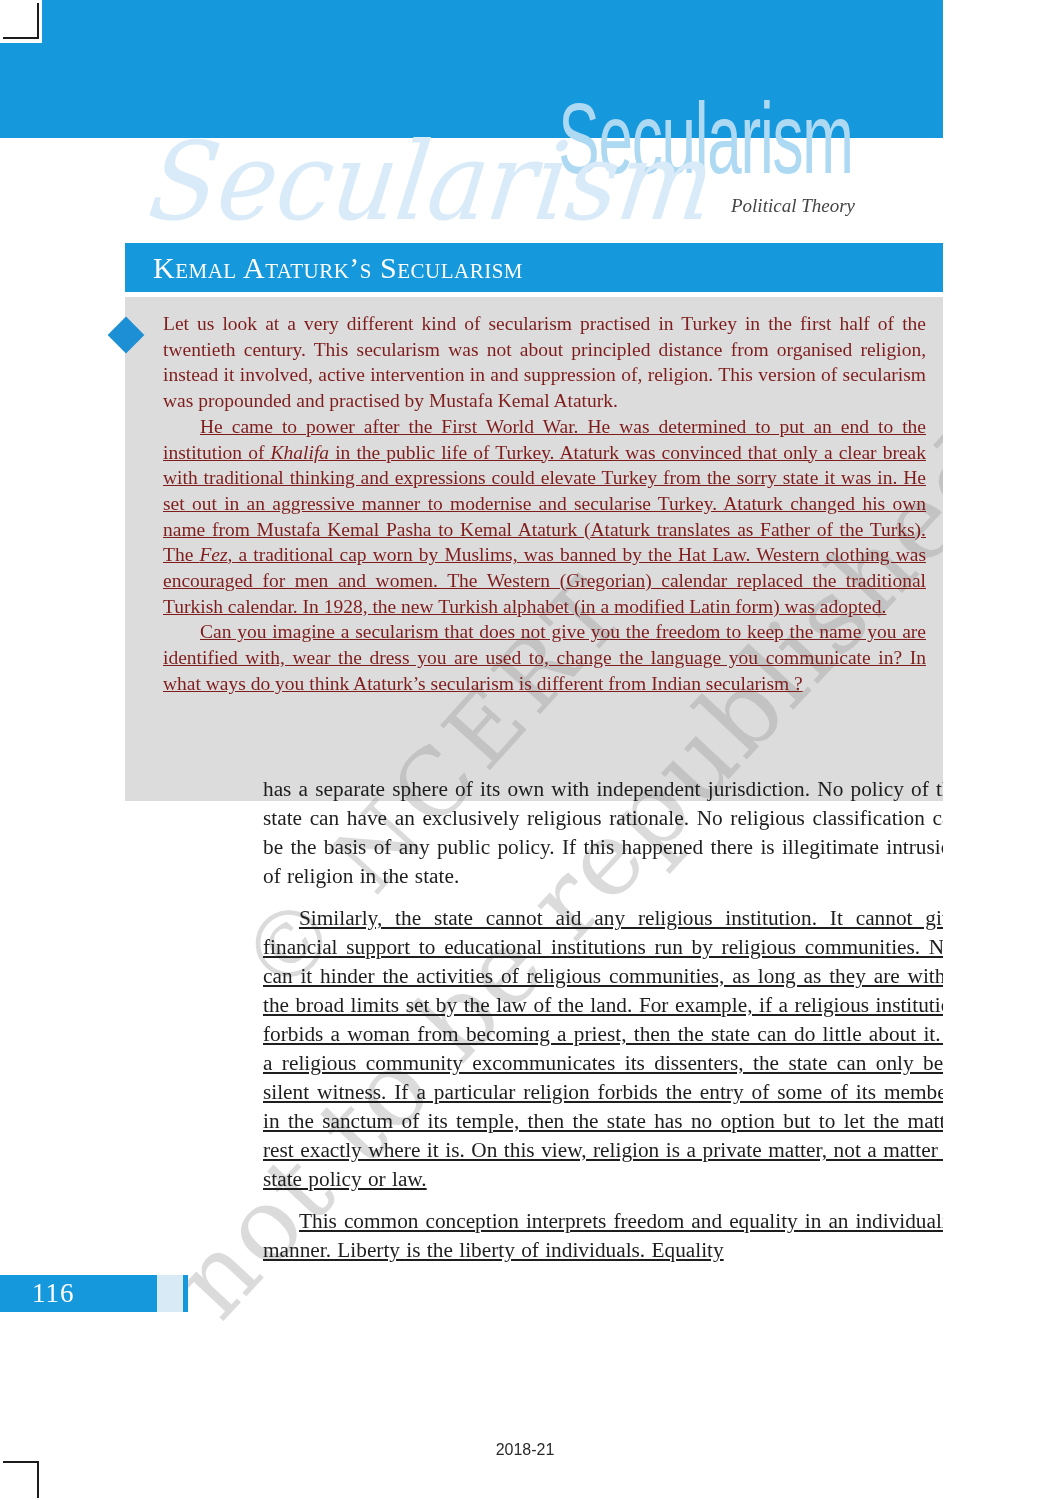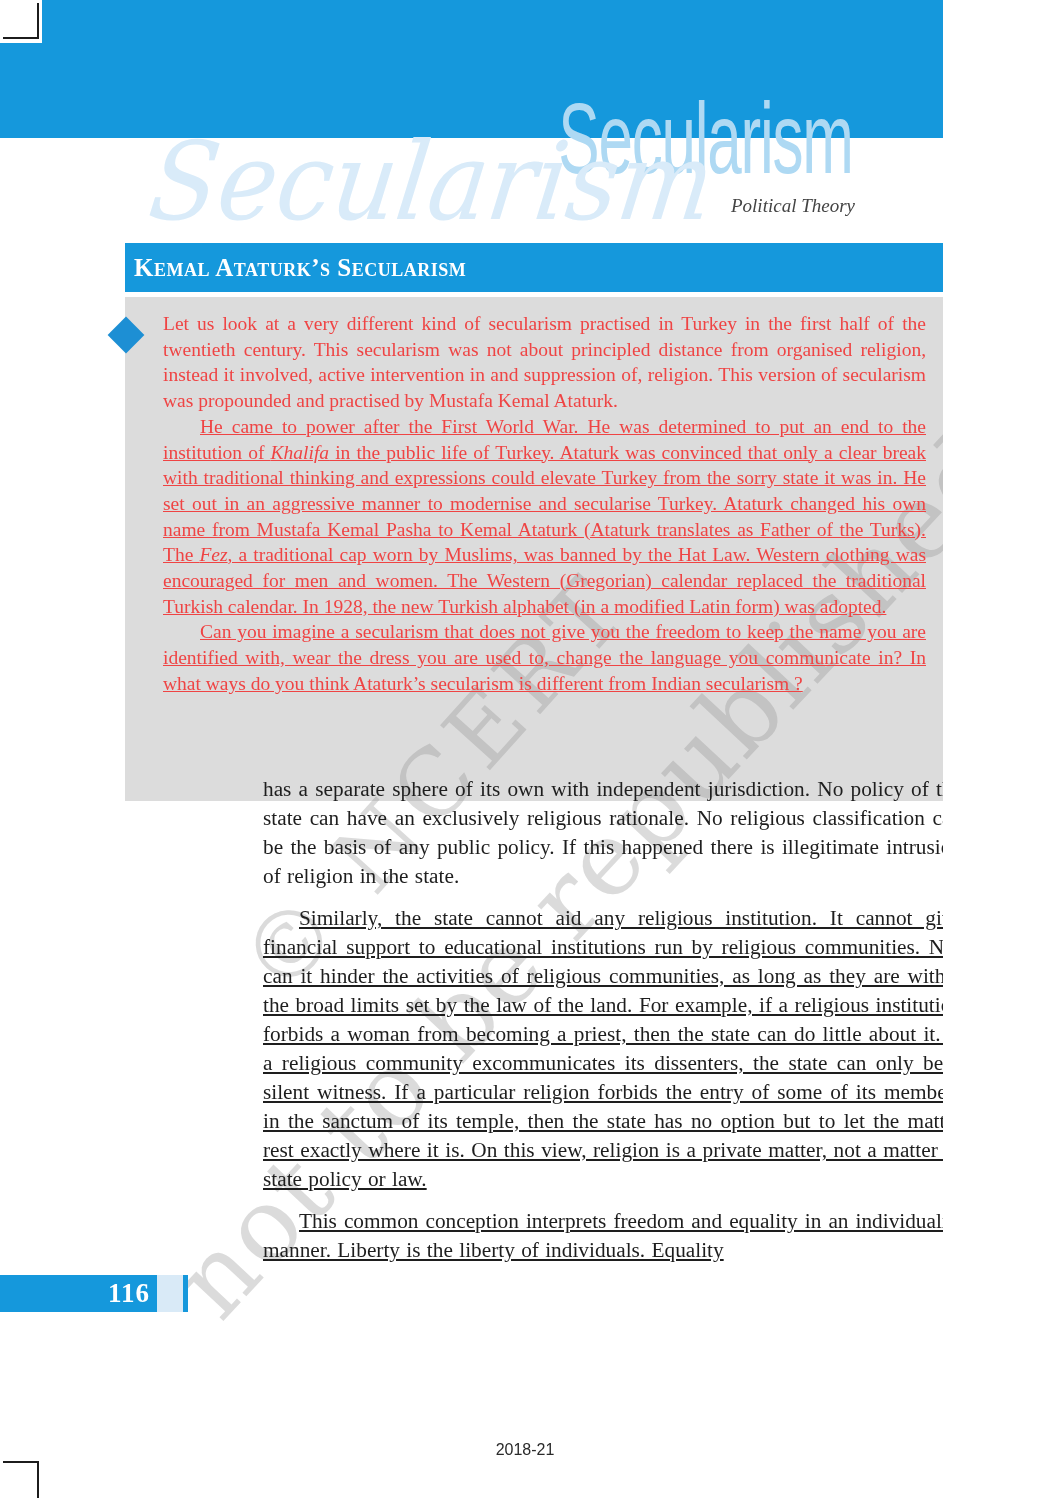--- a/index.html
+++ b/index.html
@@ -29,47 +29,47 @@
   .wm{position:absolute;font-family:"DejaVu Serif",serif;color:var(--watermark_gray);
       opacity:0.30;white-space:nowrap;z-index:2;}
   .wm1{left:435px;top:784px;font-size:92px;letter-spacing:8px;
        transform:translate(-50%,-50%) rotate(-48deg);}
   .wm2{left:590px;top:875px;font-size:103px;letter-spacing:2px;
        transform:translate(-50%,-50%) rotate(-47deg);}
 
   
   .section-bar{position:absolute;left:125px;top:243px;width:837px;height:49px;
                background:var(--accent_blue);z-index:3;}
-  .section-bar span{display:block;padding-left:9px;line-height:49px;color:#ffffff;
-               font-variant:small-caps;font-weight:bold;font-size:25px;letter-spacing:0.5px;}
+  .section-bar span{display:block;padding-left:28px;line-height:49px;color:#ffffff;
+               font-variant:small-caps;font-weight:normal;font-size:30px;letter-spacing:0.5px;}
 
   
   .graybox{position:absolute;left:125px;top:297px;width:837px;height:504px;
            background:var(--box_gray);z-index:1;}
   .diamond{position:absolute;left:113px;top:322px;width:26px;height:26px;
            background:var(--diamond_blue);transform:rotate(45deg);z-index:4;}
   .graybox-text{position:absolute;left:125px;top:297px;width:837px;z-index:3;
            box-sizing:border-box;padding:14px 36px 0 38px;
-           font-size:19.5px;line-height:25.7px;color:#ef4444;text-align:justify;}
+           font-size:19.5px;line-height:25.7px;color:#7f1d1d;text-align:justify;}
   .graybox-text p{margin:0;}
   .graybox-text p.indent{text-indent:37px;text-decoration:underline;}
 
   
   .body-text{position:absolute;left:263px;top:775px;width:699px;z-index:3;
            font-size:21.3px;line-height:29px;color:var(--text_dark);
            text-align:justify;word-spacing:1px;}
   .body-text p{margin:0;}
   .body-text p + p{margin-top:13px;text-decoration:underline;}
   .body-text p.indent{text-indent:36px;}
 
   
   .footer-bar{position:absolute;left:0;top:1275px;width:157px;height:37px;
            background:var(--accent_blue);z-index:4;}
-  .footer-bar span{display:block;text-align:right;padding-right:7px;line-height:36px;
-           color:#ffffff;font-weight:bold;font-size:27px;letter-spacing:1px;}
+  .footer-bar span{display:block;padding-right:7px;line-height:36px;
+           color:#ffffff;font-weight:normal;font-size:27px;letter-spacing:1px;padding-left:32px;}
   .footer-sq{position:absolute;left:157px;top:1275px;width:26px;height:37px;
            background:var(--footer_light_blue);z-index:4;}
   .footer-strip{position:absolute;left:183px;top:1275px;width:5px;height:37px;
            background:var(--accent_blue);z-index:4;}
   .year{position:absolute;left:0;top:1441px;width:1050px;text-align:center;
            font-family:"Liberation Sans",sans-serif;font-size:16px;color:#2a2a2a;z-index:3;}
 </style>
 </head>
 <body>
 

